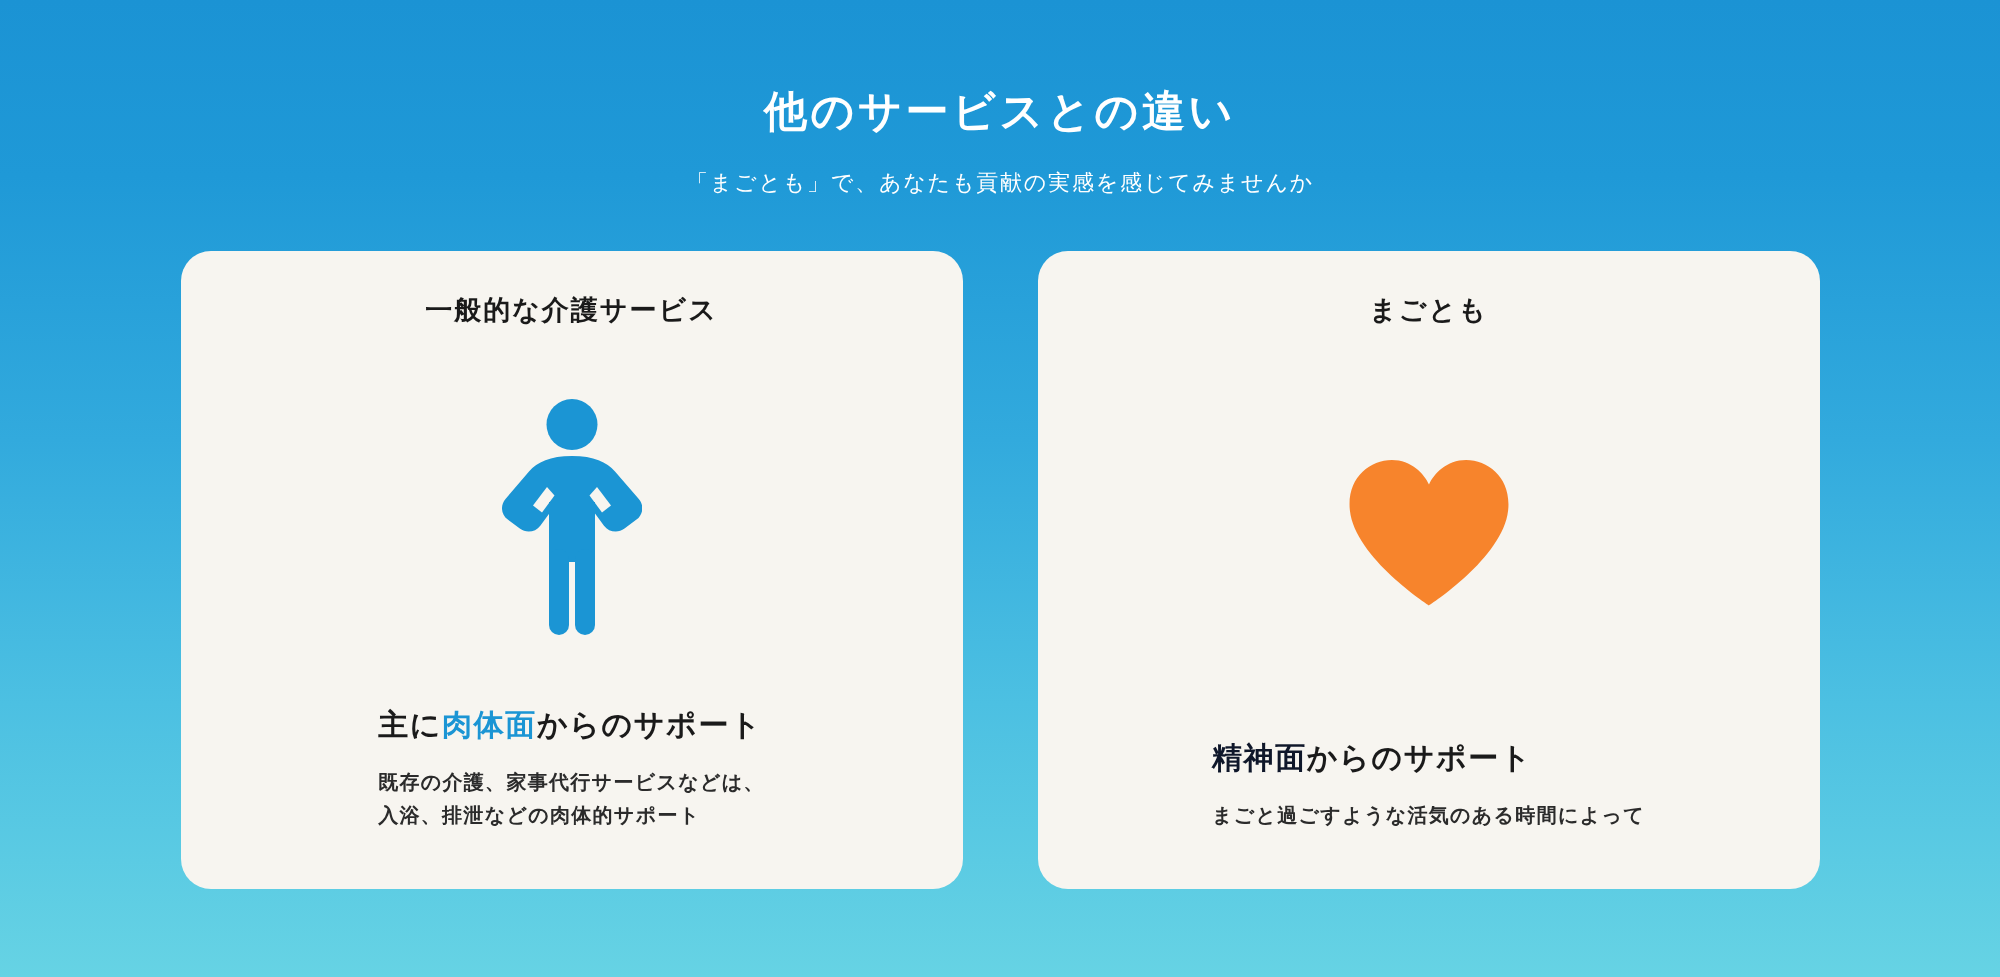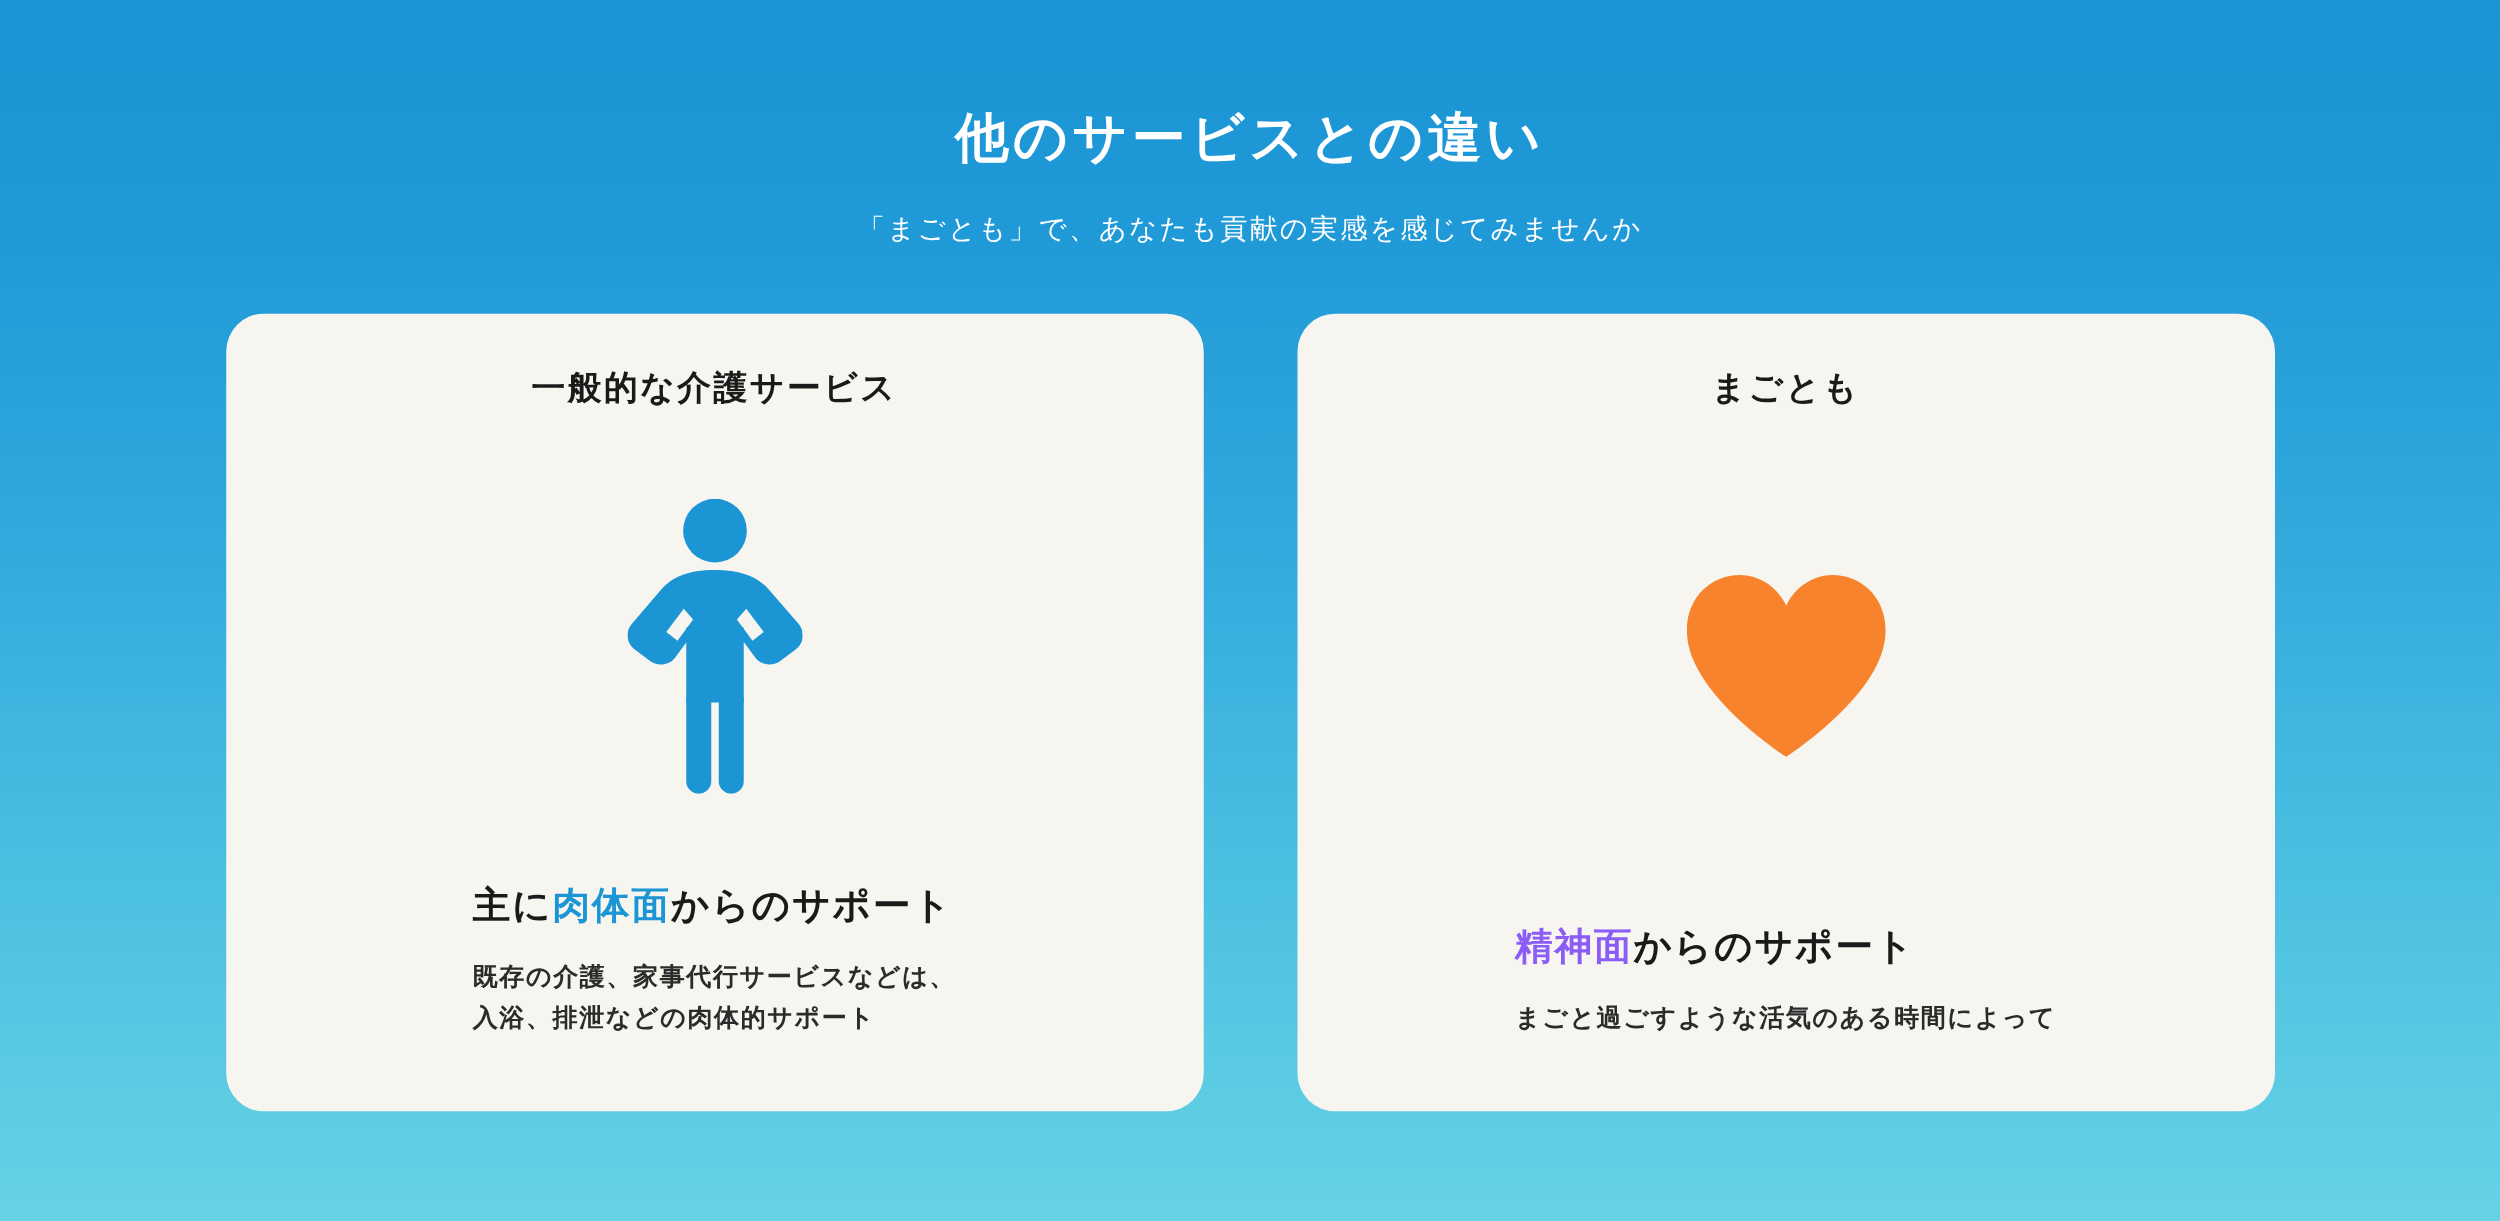--- a/index.html
+++ b/index.html
@@ -93,21 +93,21 @@
   .card-heading {
     font-size: 30px;
     font-weight: 700;
     color: #1a1a1a;
     letter-spacing: 1.6px;
     line-height: 1.3;
     margin-bottom: 22px;
   }
 
   .hl-blue   { color: #1b95d4; }
-  .hl-orange { color: #8b5cf6; }
+  .hl-orange { color: #0f172a; }
 
   .card-body {
     font-size: 20px;
     font-weight: 700;
     color: #2b2b2b;
     letter-spacing: 1.3px;
     line-height: 1.62;
   }
   .card-body .line { display: block; }
 

